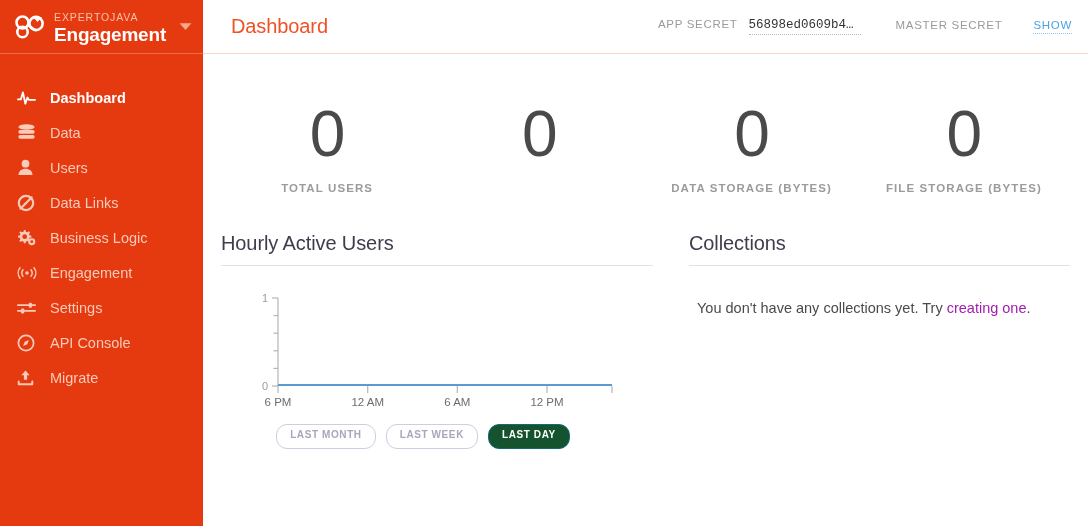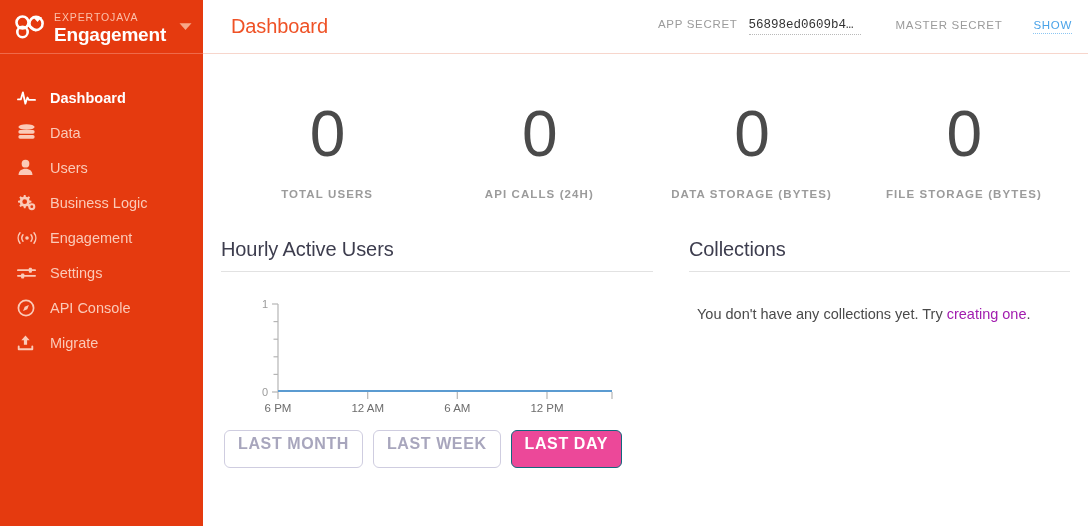--- a/index.html
+++ b/index.html
@@ -177,21 +177,21 @@
     text-align: center;
   }
   .stat-value {
     font-size: 64px;
     line-height: 76px;
     font-weight: 300;
     color: #4a4a4a;
     letter-spacing: -1px;
   }
   .stat-label {
-    margin-top: 16px;
+    margin-top: 10px;
     font-size: 11.5px;
     letter-spacing: 1.1px;
     color: #9b9b9b;
     font-weight: 700;
     text-transform: uppercase;
   }
 
   
   .panels {
     display: flex;
@@ -221,35 +221,35 @@
   }
   .chart-svg { display: block; }
   .chart-buttons {
     display: flex;
     justify-content: center;
     gap: 10px;
     margin-top: 14px;
     padding-right: 28px;
   }
   .range-btn {
-    font-size: 16px;
+    font-size: 10px;
     font-weight: 700;
     letter-spacing: 0.6px;
     text-transform: uppercase;
-    padding: 5px 13px 15px 13px;
-    border-radius: 6px;
+    padding: 5px 13px 8px 13px;
+    border-radius: 11px;
     border: 1px solid #cfcde0;
     color: #a8a6bd;
     background: #ffffff;
     cursor: pointer;
     line-height: 1;
     white-space: nowrap;
   }
   .range-btn.active {
-    background: #ec4899;
+    background: #14532d;
     border-color: #13687e;
     color: #ffffff;
   }
 
   
   .collections-body {
     padding: 34px 0 0 8px;
     font-size: 14.5px;
     color: #4a4a4a;
   }
@@ -314,20 +314,29 @@
       <a class="nav-item">
         <span class="nav-icon">
           <svg width="17" height="17" viewBox="0 0 18 18" aria-hidden="true">
             <circle cx="9" cy="5" r="4.1" fill="currentColor"></circle>
             <path d="M1.6 17 C1.6 12.4 5 10.2 9 10.2 C13 10.2 16.4 12.4 16.4 17 Z" fill="currentColor"></path>
           </svg>
         </span>
         <span class="nav-label">Users</span>
       </a>
 
+      <a class="nav-item">
+        <span class="nav-icon">
+          <svg width="18" height="18" viewBox="0 0 18 18" fill="none" aria-hidden="true">
+            <circle cx="9" cy="9" r="7.2" stroke="currentColor" stroke-width="2.2"></circle>
+            <path d="M3.6 14.6 L14.6 3.4" stroke="currentColor" stroke-width="2.2" stroke-linecap="round"></path>
+          </svg>
+        </span>
+        <span class="nav-label">Data Links</span>
+      </a>
 
       <a class="nav-item">
         <span class="nav-icon">
           <svg width="19" height="17" viewBox="0 0 20 18" aria-hidden="true">
             <g fill="currentColor">
               <path d="M7.2 1 L9 1 L9.35 2.9 L10.9 3.5 L12.5 2.4 L13.8 3.7 L12.7 5.3 L13.3 6.85 L15.2 7.2 L15.2 9 L13.3 9.35 L12.7 10.9 L13.8 12.5 L12.5 13.8 L10.9 12.7 L9.35 13.3 L9 15.2 L7.2 15.2 L6.85 13.3 L5.3 12.7 L3.7 13.8 L2.4 12.5 L3.5 10.9 L2.9 9.35 L1 9 L1 7.2 L2.9 6.85 L3.5 5.3 L2.4 3.7 L3.7 2.4 L5.3 3.5 L6.85 2.9 Z"></path>
             </g>
             <circle cx="8.1" cy="8.1" r="2.5" fill="#e53a0f"></circle>
             <circle cx="15.6" cy="13.4" r="3.7" fill="currentColor"></circle>
             <circle cx="15.6" cy="13.4" r="1.5" fill="#e53a0f"></circle>
@@ -402,21 +411,20 @@
       </div>
     </header>
 
     <div class="stats">
       <div class="stat">
         <div class="stat-value">0</div>
         <div class="stat-label">TOTAL USERS</div>
       </div>
       <div class="stat">
         <div class="stat-value">0</div>
-        <div class="stat-label">API CALLS (24H)</div>
       </div>
       <div class="stat">
         <div class="stat-value">0</div>
         <div class="stat-label">DATA STORAGE (BYTES)</div>
       </div>
       <div class="stat">
         <div class="stat-value">0</div>
         <div class="stat-label">FILE STORAGE (BYTES)</div>
       </div>
     </div>

